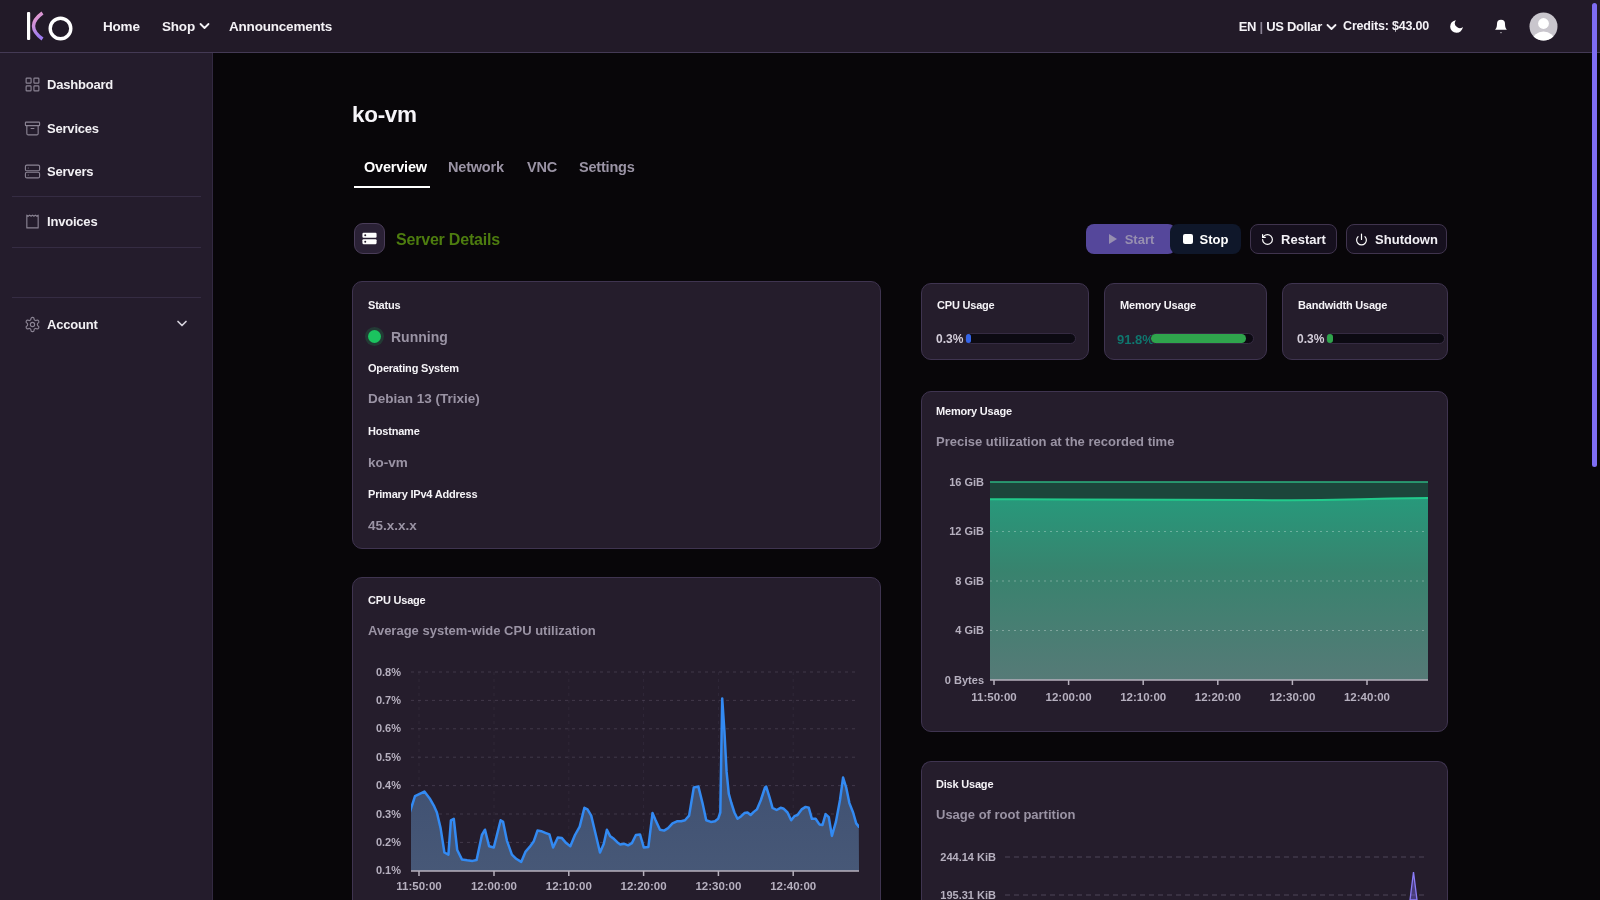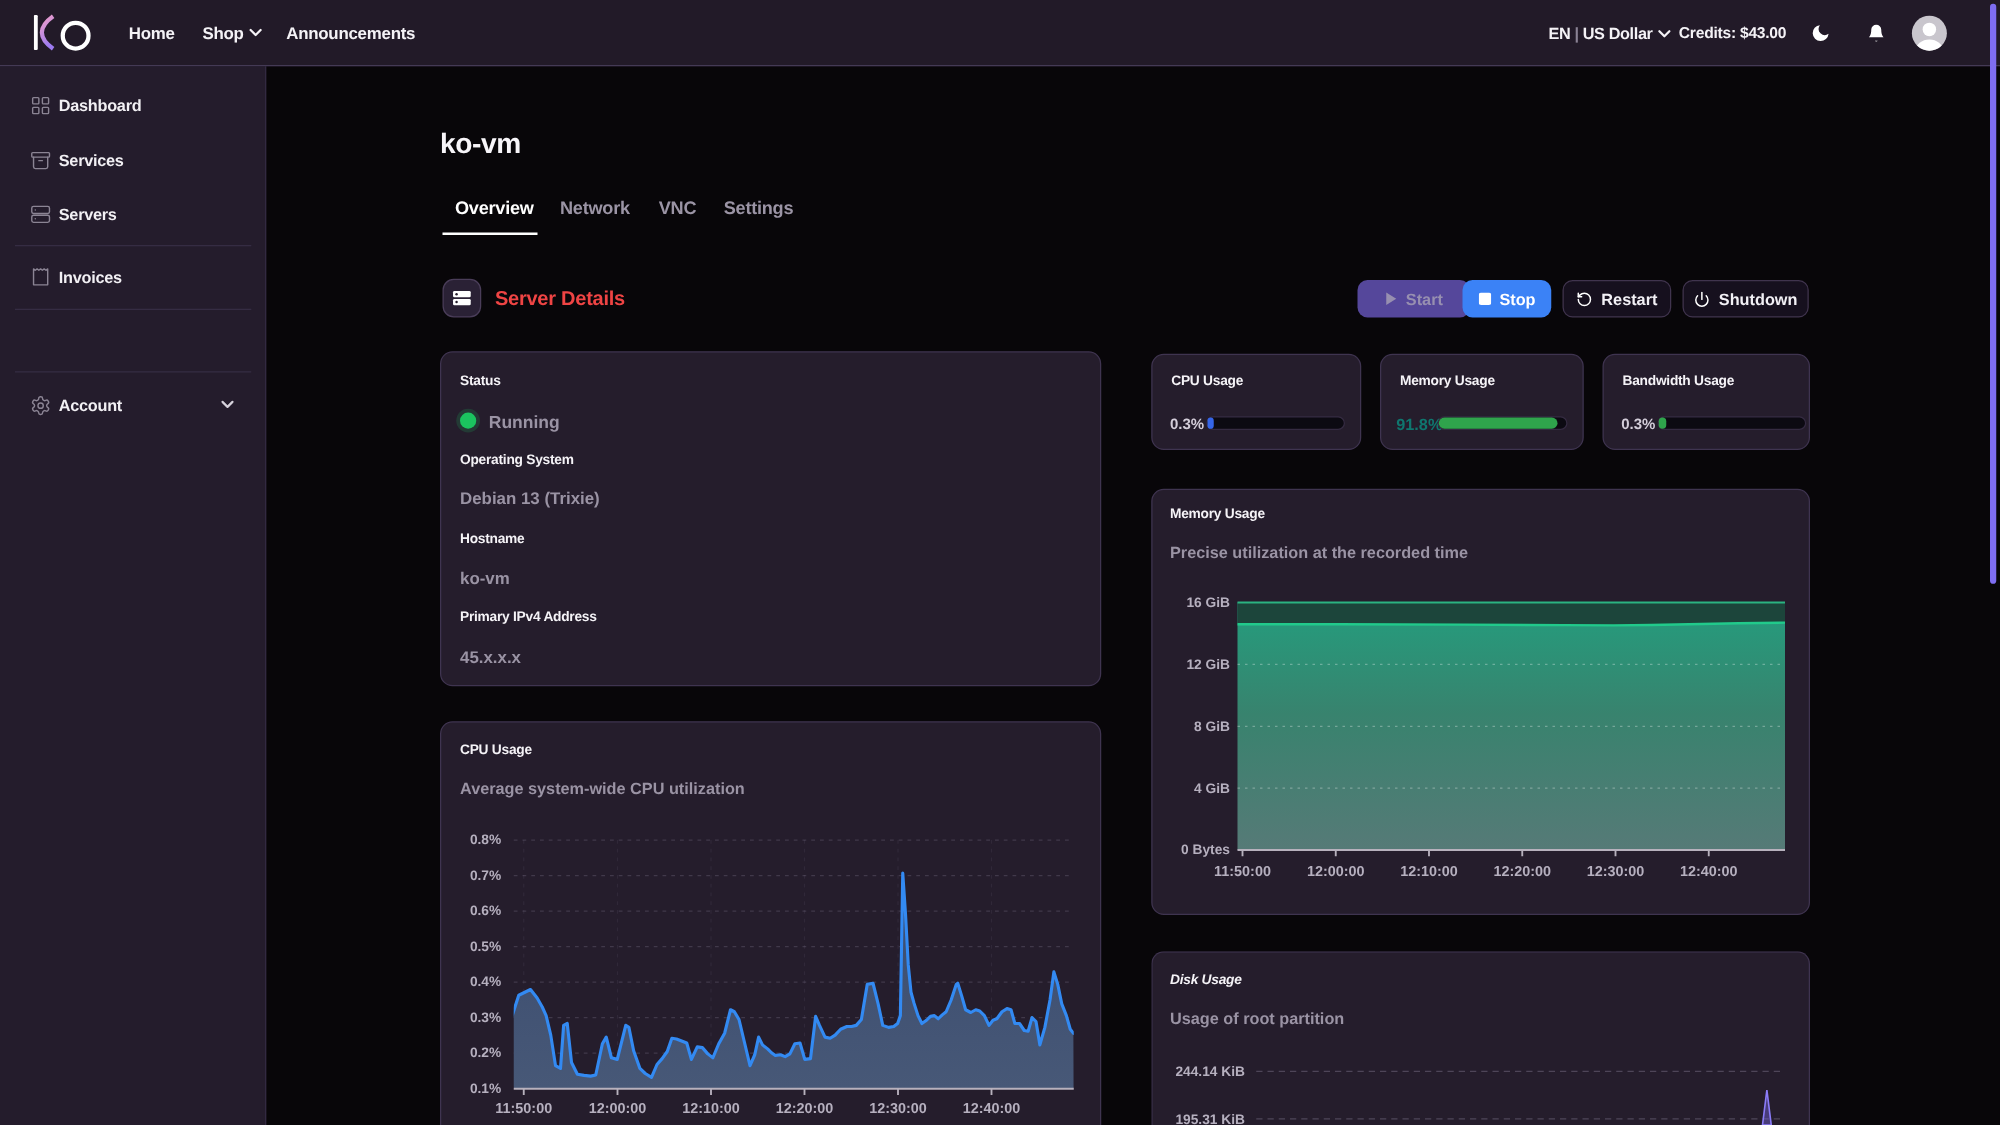--- a/index.html
+++ b/index.html
@@ -125,27 +125,27 @@
 <span class="tab" style="left:527px;color:#9b94a5;">VNC</span>
 <span class="tab" style="left:579px;color:#9b94a5;">Settings</span>
 
 <div style="position:absolute;left:354px;top:223px;width:31px;height:31px;background:#2a2135;border:1px solid #4a3d59;border-radius:9px;"></div>
 <svg style="position:absolute;left:361px;top:230px;" width="17" height="17" viewBox="0 0 24 24" fill="#fff">
     <rect x="2" y="4" width="20" height="7" rx="1.5"></rect>
     <rect x="2" y="13" width="20" height="7" rx="1.5"></rect>
     <circle cx="6" cy="7.5" r="1.4" fill="#251d2c"></circle>
     <circle cx="6" cy="16.5" r="1.4" fill="#251d2c"></circle>
   </svg>
-<span style="position:absolute;left:396px;top:231px;color:#ef4444;font-size:16px;font-weight:bold;letter-spacing:-0.2px;text-align:right;">Server Details</span>
+<span style="position:absolute;left:396px;top:231px;color:#4d7c0f;font-size:16px;font-weight:bold;letter-spacing:-0.2px;text-align:right;">Server Details</span>
 
 <div class="btn" style="left:1086px;width:90px;background:#55479b;color:#978fb0;">
 <svg width="10" height="12" viewBox="0 0 10 12">
       <path d="M1 1 L9 6 L1 11 Z" fill="#978fb0"></path>
     </svg>Start</div>
-<div class="btn" style="left:1170px;width:71px;background:#3b82f6;color:#fff;">
+<div class="btn" style="left:1170px;width:71px;background:#0f172a;color:#fff;">
 <svg width="10" height="10" viewBox="0 0 10 10">
       <rect x="0" y="0" width="10" height="10" rx="2" fill="#fff"></rect>
     </svg>Stop</div>
 <div class="btn" style="left:1250px;width:87px;background:#16101e;border:1px solid #40344e;color:#f2f0f5;">
 <svg width="13" height="13" viewBox="0 0 24 24" fill="none" stroke="#fff" stroke-width="2.2" stroke-linecap="round" stroke-linejoin="round">
       <path d="M3 12a9 9 0 1 0 9-9 9.75 9.75 0 0 0-6.74 2.74L3 8"></path>
       <path d="M3 3v5h5"></path>
     </svg>Restart</div>
 <div class="btn" style="left:1346px;width:101px;background:#16101e;border:1px solid #40344e;color:#f2f0f5;">
 <svg width="13" height="13" viewBox="0 0 24 24" fill="none" stroke="#fff" stroke-width="2.2" stroke-linecap="round" stroke-linejoin="round">
@@ -266,21 +266,21 @@
     <text x="49" y="268.9" fill="#b6b0bf" font-size="11" font-weight="bold" text-anchor="end">0.2%</text>
     <text x="49" y="297.29999999999995" fill="#b6b0bf" font-size="11" font-weight="bold" text-anchor="end">0.1%</text>
     <text x="67" y="313" fill="#b6b0bf" font-size="11.5" font-weight="bold" text-anchor="middle">11:50:00</text>
     <text x="142" y="313" fill="#b6b0bf" font-size="11.5" font-weight="bold" text-anchor="middle">12:00:00</text>
     <text x="216.8" y="313" fill="#b6b0bf" font-size="11.5" font-weight="bold" text-anchor="middle">12:10:00</text>
     <text x="291.6" y="313" fill="#b6b0bf" font-size="11.5" font-weight="bold" text-anchor="middle">12:20:00</text>
     <text x="366.4" y="313" fill="#b6b0bf" font-size="11.5" font-weight="bold" text-anchor="middle">12:30:00</text>
     <text x="441.2" y="313" fill="#b6b0bf" font-size="11.5" font-weight="bold" text-anchor="middle">12:40:00</text>
   </svg>
 <div class="card" style="left:921px;top:761px;width:527px;height:139px;border-radius:10px 10px 0 0;border-bottom:none;"></div>
-<span class="lbl" style="left:936px;top:778px;font-style:italic;">Disk Usage</span>
+<span class="lbl" style="left:936px;top:778px;">Disk Usage</span>
 <span style="position:absolute;left:936px;top:807px;color:#9a93a4;font-size:13px;font-weight:bold;">Usage of root partition</span>
 <svg style="position:absolute;left:921px;top:761px;" width="527" height="139" viewBox="0 0 527 139">
     <line x1="84" y1="96" x2="507" y2="96" stroke="#9b91ad" stroke-opacity="0.35" stroke-width="1" stroke-dasharray="5 4"></line>
     <line x1="84" y1="134" x2="507" y2="134" stroke="#9b91ad" stroke-opacity="0.35" stroke-width="1" stroke-dasharray="5 4"></line>
     <text x="75" y="100" fill="#b6b0bf" font-size="11" font-weight="bold" text-anchor="end">244.14 KiB</text>
     <text x="75" y="138" fill="#b6b0bf" font-size="11" font-weight="bold" text-anchor="end">195.31 KiB</text>
     <path d="M489 139 L492.5 111 L496 139 Z" fill="#7c6cf0" fill-opacity="0.4" stroke="#8b7cf8" stroke-width="1.3"></path>
   </svg>
 
 </body></html>

